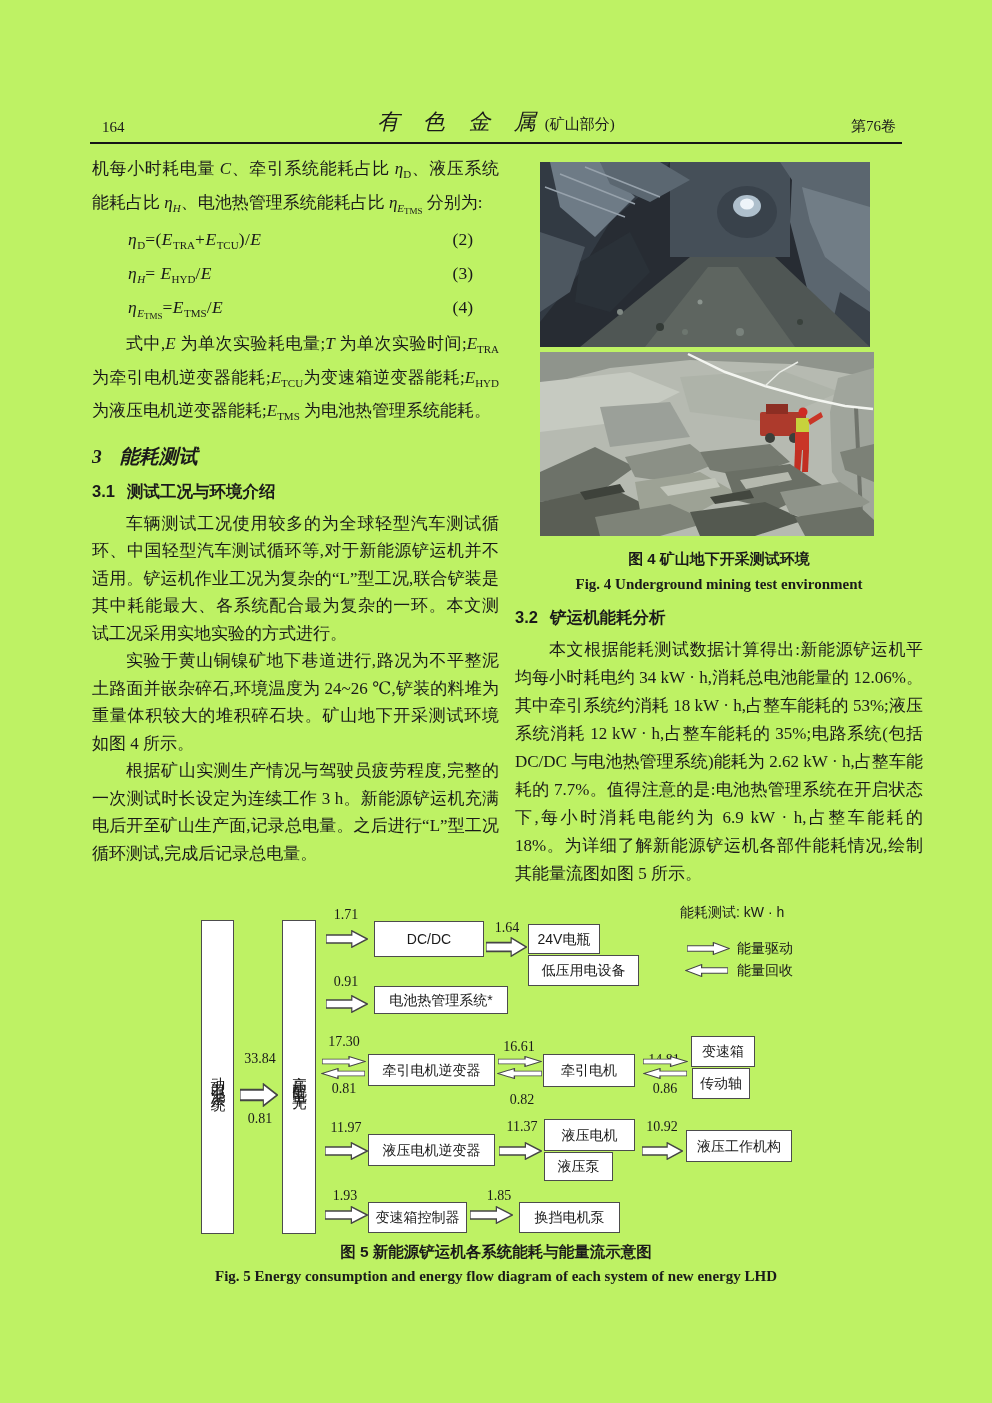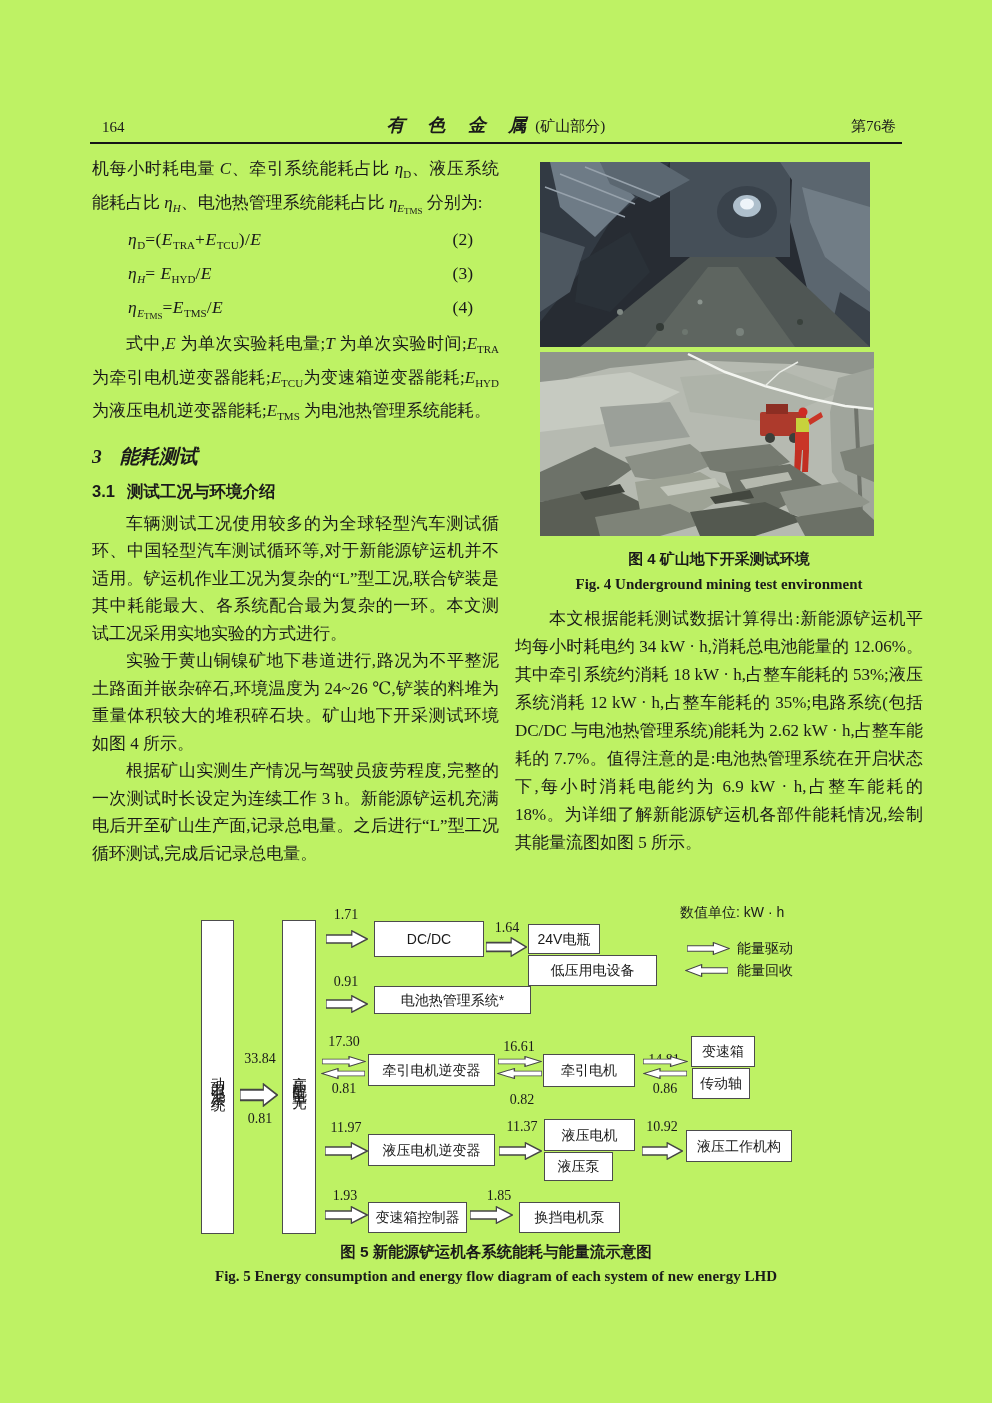--- a/index.html
+++ b/index.html
@@ -4,21 +4,21 @@
 <style>
   html,body{margin:0;padding:0;background:#e8e8e8;}
   .page{position:relative;width:992px;height:1403px;background:#bef264;margin:0 auto;
         font-family:"Liberation Serif","DejaVu Serif",serif;color:#1a1a1a;overflow:hidden;padding-left:13px;}
 
   
   .hdr{position:absolute;left:90px;top:116px;width:812px;height:26px;
        border-bottom:2px solid #161616;font-size:15px;}
   .hdr .pgnum{position:absolute;left:12px;bottom:6px;}
   .hdr .jtitle{position:absolute;left:50%;transform:translateX(-50%);bottom:5px;white-space:nowrap;}
-  .hdr .jmain{font-weight:bold;font-style:italic;font-size:18px;letter-spacing:9px;}
+  .hdr .jmain{font-weight:normal;font-style:italic;font-size:22px;letter-spacing:9px;}
   .hdr .jsub{font-size:15px;}
   .hdr .vol{position:absolute;right:6px;bottom:6px;}
 
   
   .colL{position:absolute;left:92px;top:155px;width:407px;font-size:17px;line-height:27.5px;text-align:justify;}
   .colR{position:absolute;left:515px;top:546px;width:408px;font-size:17px;line-height:28px;text-align:justify;}
   p{margin:0;}
   .indent{text-indent:2em;}
   .it{font-style:italic;}
   .sb{font-size:11px;vertical-align:-4px;letter-spacing:0;}
@@ -172,20 +172,23 @@
       <polygon points="120,135 175,126 180,135 128,144" fill="#c2c6bb"></polygon>
       <polygon points="200,128 248,120 252,128 206,137" fill="#b5b9ae"></polygon>
       <polygon points="40,140 80,132 85,140 45,148" fill="#3e423b"></polygon>
       <polygon points="170,145 210,138 214,146 175,152" fill="#43473f"></polygon>
     </svg>
   </div>
 
   <div class="colR">
     <div class="capzh">图 4  矿山地下开采测试环境</div>
     <div class="capen">Fig. 4  Underground mining test environment</div>
+    <h3 class="subsec">
+      <span class="no">3.2</span><span>铲运机能耗分析</span>
+    </h3>
     <p class="indent">本文根据能耗测试数据计算得出:新能源铲运机平均每小时耗电约 34 kW · h,消耗总电池能量的 12.06%。其中牵引系统约消耗 18 kW · h,占整车能耗的 53%;液压系统消耗 12 kW · h,占整车能耗的 35%;电路系统(包括 DC/DC 与电池热管理系统)能耗为 2.62 kW · h,占整车能耗的 7.7%。值得注意的是:电池热管理系统在开启状态下,每小时消耗电能约为 6.9 kW · h,占整车能耗的 18%。为详细了解新能源铲运机各部件能耗情况,绘制其能量流图如图 5 所示。</p>
   </div>
 
   <div class="fig5">
 
     <div class="fbox vert" style="left:111px;top:20px;width:33px;height:314px;">动力电池系统</div>
     <div class="fbox vert" style="left:192px;top:20px;width:34px;height:314px;">高压配电单元</div>
 
     <div class="fval" style="left:142px;top:151px;width:56px;">33.84</div>
     <svg class="arr" viewBox="0 0 44 16" preserveAspectRatio="none" style="left:150px;top:183px;width:38px;height:24px;">
@@ -196,37 +199,37 @@
     <div class="fval" style="left:228px;top:7px;width:56px;">1.71</div>
     <svg class="arr" viewBox="0 0 44 16" preserveAspectRatio="none" style="left:236px;top:30px;width:42px;height:18px;">
         <use href="#arrow-r"></use>
       </svg>
     <div class="fbox" style="left:284px;top:21px;width:110px;height:36px;">DC/DC</div>
     <div class="fval" style="left:392px;top:20px;width:50px;">1.64</div>
     <svg class="arr" viewBox="0 0 44 16" preserveAspectRatio="none" style="left:396px;top:37px;width:41px;height:20px;">
         <use href="#arrow-r"></use>
       </svg>
     <div class="fbox" style="left:438px;top:24px;width:72px;height:30px;">24V电瓶</div>
-    <div class="fbox" style="left:438px;top:55px;width:129px;height:31px;">低压用电设备</div>
-
-    <div class="legend-t" style="left:590px;top:4px;">数值单位:  kW · h</div>
+    <div class="fbox" style="left:438px;top:55px;width:111px;height:31px;">低压用电设备</div>
+
+    <div class="legend-t" style="left:590px;top:4px;">能耗测试:  kW · h</div>
     <svg class="arr" viewBox="0 0 44 16" preserveAspectRatio="none" style="left:597px;top:42px;width:43px;height:13px;">
         <use href="#arrow-r"></use>
       </svg>
     <div class="legend-t" style="left:647px;top:40px;">能量驱动</div>
     <svg class="arr" viewBox="0 0 44 16" preserveAspectRatio="none" style="left:595px;top:64px;width:43px;height:13px;">
         <use href="#arrow-l"></use>
       </svg>
     <div class="legend-t" style="left:647px;top:62px;">能量回收</div>
 
     <div class="fval" style="left:228px;top:74px;width:56px;">0.91</div>
     <svg class="arr" viewBox="0 0 44 16" preserveAspectRatio="none" style="left:236px;top:95px;width:42px;height:18px;">
         <use href="#arrow-r"></use>
       </svg>
-    <div class="fbox" style="left:284px;top:86px;width:157px;height:28px;">电池热管理系统*</div>
+    <div class="fbox" style="left:284px;top:86px;width:134px;height:28px;">电池热管理系统*</div>
 
     <div class="fval" style="left:226px;top:134px;width:56px;">17.30</div>
     <svg class="arr" viewBox="0 0 44 16" preserveAspectRatio="none" style="left:232px;top:156px;width:44px;height:11px;">
         <use href="#arrow-r"></use>
       </svg>
     <svg class="arr" viewBox="0 0 44 16" preserveAspectRatio="none" style="left:231px;top:168px;width:44px;height:11px;">
         <use href="#arrow-l"></use>
       </svg>
     <div class="fval" style="left:229px;top:181px;width:50px;">0.81</div>
     <div class="fbox" style="left:278px;top:154px;width:127px;height:32px;">牵引电机逆变器</div>

